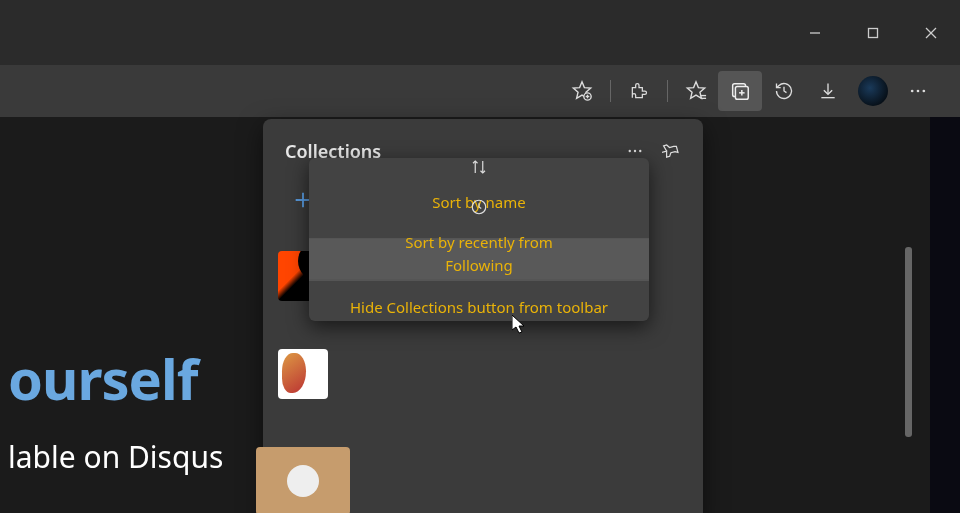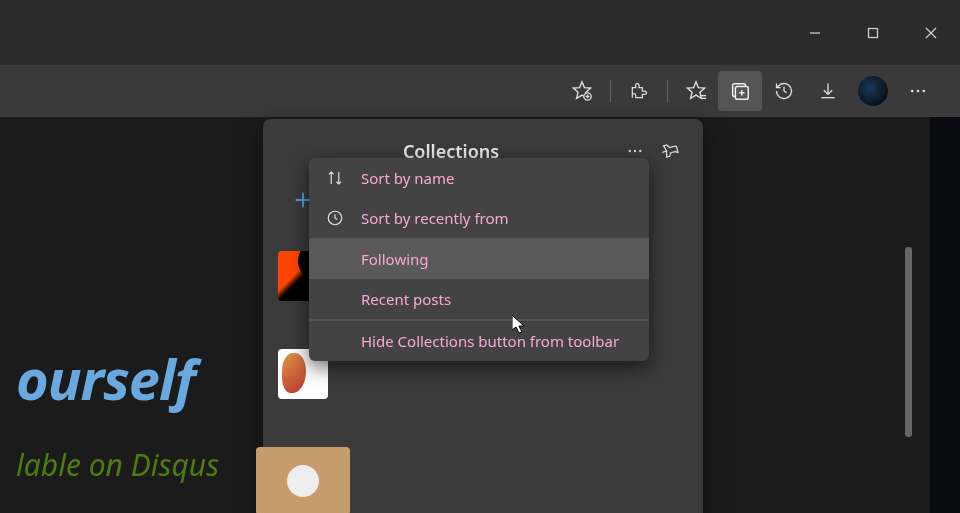--- a/index.html
+++ b/index.html
@@ -96,55 +96,53 @@
   position: absolute;
   right: 18px;
   top: 130px;
   width: 7px;
   height: 190px;
   background: #666;
   border-radius: 3px;
 }
 .page-text {
   position: absolute;
-  left: 16px;
+  left: 8px;
   top: 340px;
-  font-style: italic;
 }
 .page-text .h1 {
   color: #6aa8e0;
   font-size: 56px;
   font-weight: 700;
   letter-spacing: -1px;
 }
 .page-text .sub {
-  color: #4d7c0f;
+  color: #ffffff;
   font-size: 30px;
-  margin-top: 28px;
+  margin-top: 20px;
 }
 .panel {
   position: absolute;
   left: 263px;
   top: 119px;
   width: 440px;
   background: #3b3b3b;
   border-radius: 8px;
   box-shadow: 0 8px 24px rgba(0,0,0,0.5);
   padding-bottom: 10px;
 }
 .panel-head {
   display: flex;
   align-items: center;
   padding: 14px 14px 14px 22px;
 }
 .panel-title {
   font-size: 18px;
   font-weight: 600;
   flex: 1;
-  text-align: center;
 }
 .panel-head .icon-btn {
   width: 36px;
   height: 36px;
   display: flex;
   align-items: center;
   justify-content: center;
   color: #ddd;
 }
 .panel-body {
@@ -220,22 +218,23 @@
   box-shadow: 0 6px 20px rgba(0,0,0,0.6);
   overflow: hidden;
   z-index: 20;
 }
 .menu-item {
   display: flex;
   align-items: center;
   height: 40px;
   padding: 0 16px;
   font-size: 15px;
-  color: #f9a8d4;
+  color: #eab308;
   gap: 16px;
+  flex-direction: column;
 }
 .menu-item.highlight {
   background: #595959;
 }
 .menu-item .mi-icon {
   width: 20px;
   display: flex;
   justify-content: center;
 }
 .menu-sep {
@@ -397,24 +396,20 @@
           <polyline points="12 7 12 12 15 14"></polyline>
         </svg>
     </span>
     <span>Sort by recently from</span>
   </div>
   <div class="menu-sep"></div>
   <div class="menu-item highlight">
     <span class="mi-icon"></span>
     <span>Following</span>
   </div>
-  <div class="menu-item">
-    <span class="mi-icon"></span>
-    <span>Recent posts</span>
-  </div>
   <div class="menu-sep"></div>
   <div class="menu-sep"></div>
   <div class="menu-item">
     <span class="mi-icon"></span>
     <span>Hide Collections button from toolbar</span>
   </div>
 </div>
 
 <div class="cursor">
   <svg width="16" height="20" viewBox="0 0 16 20">

